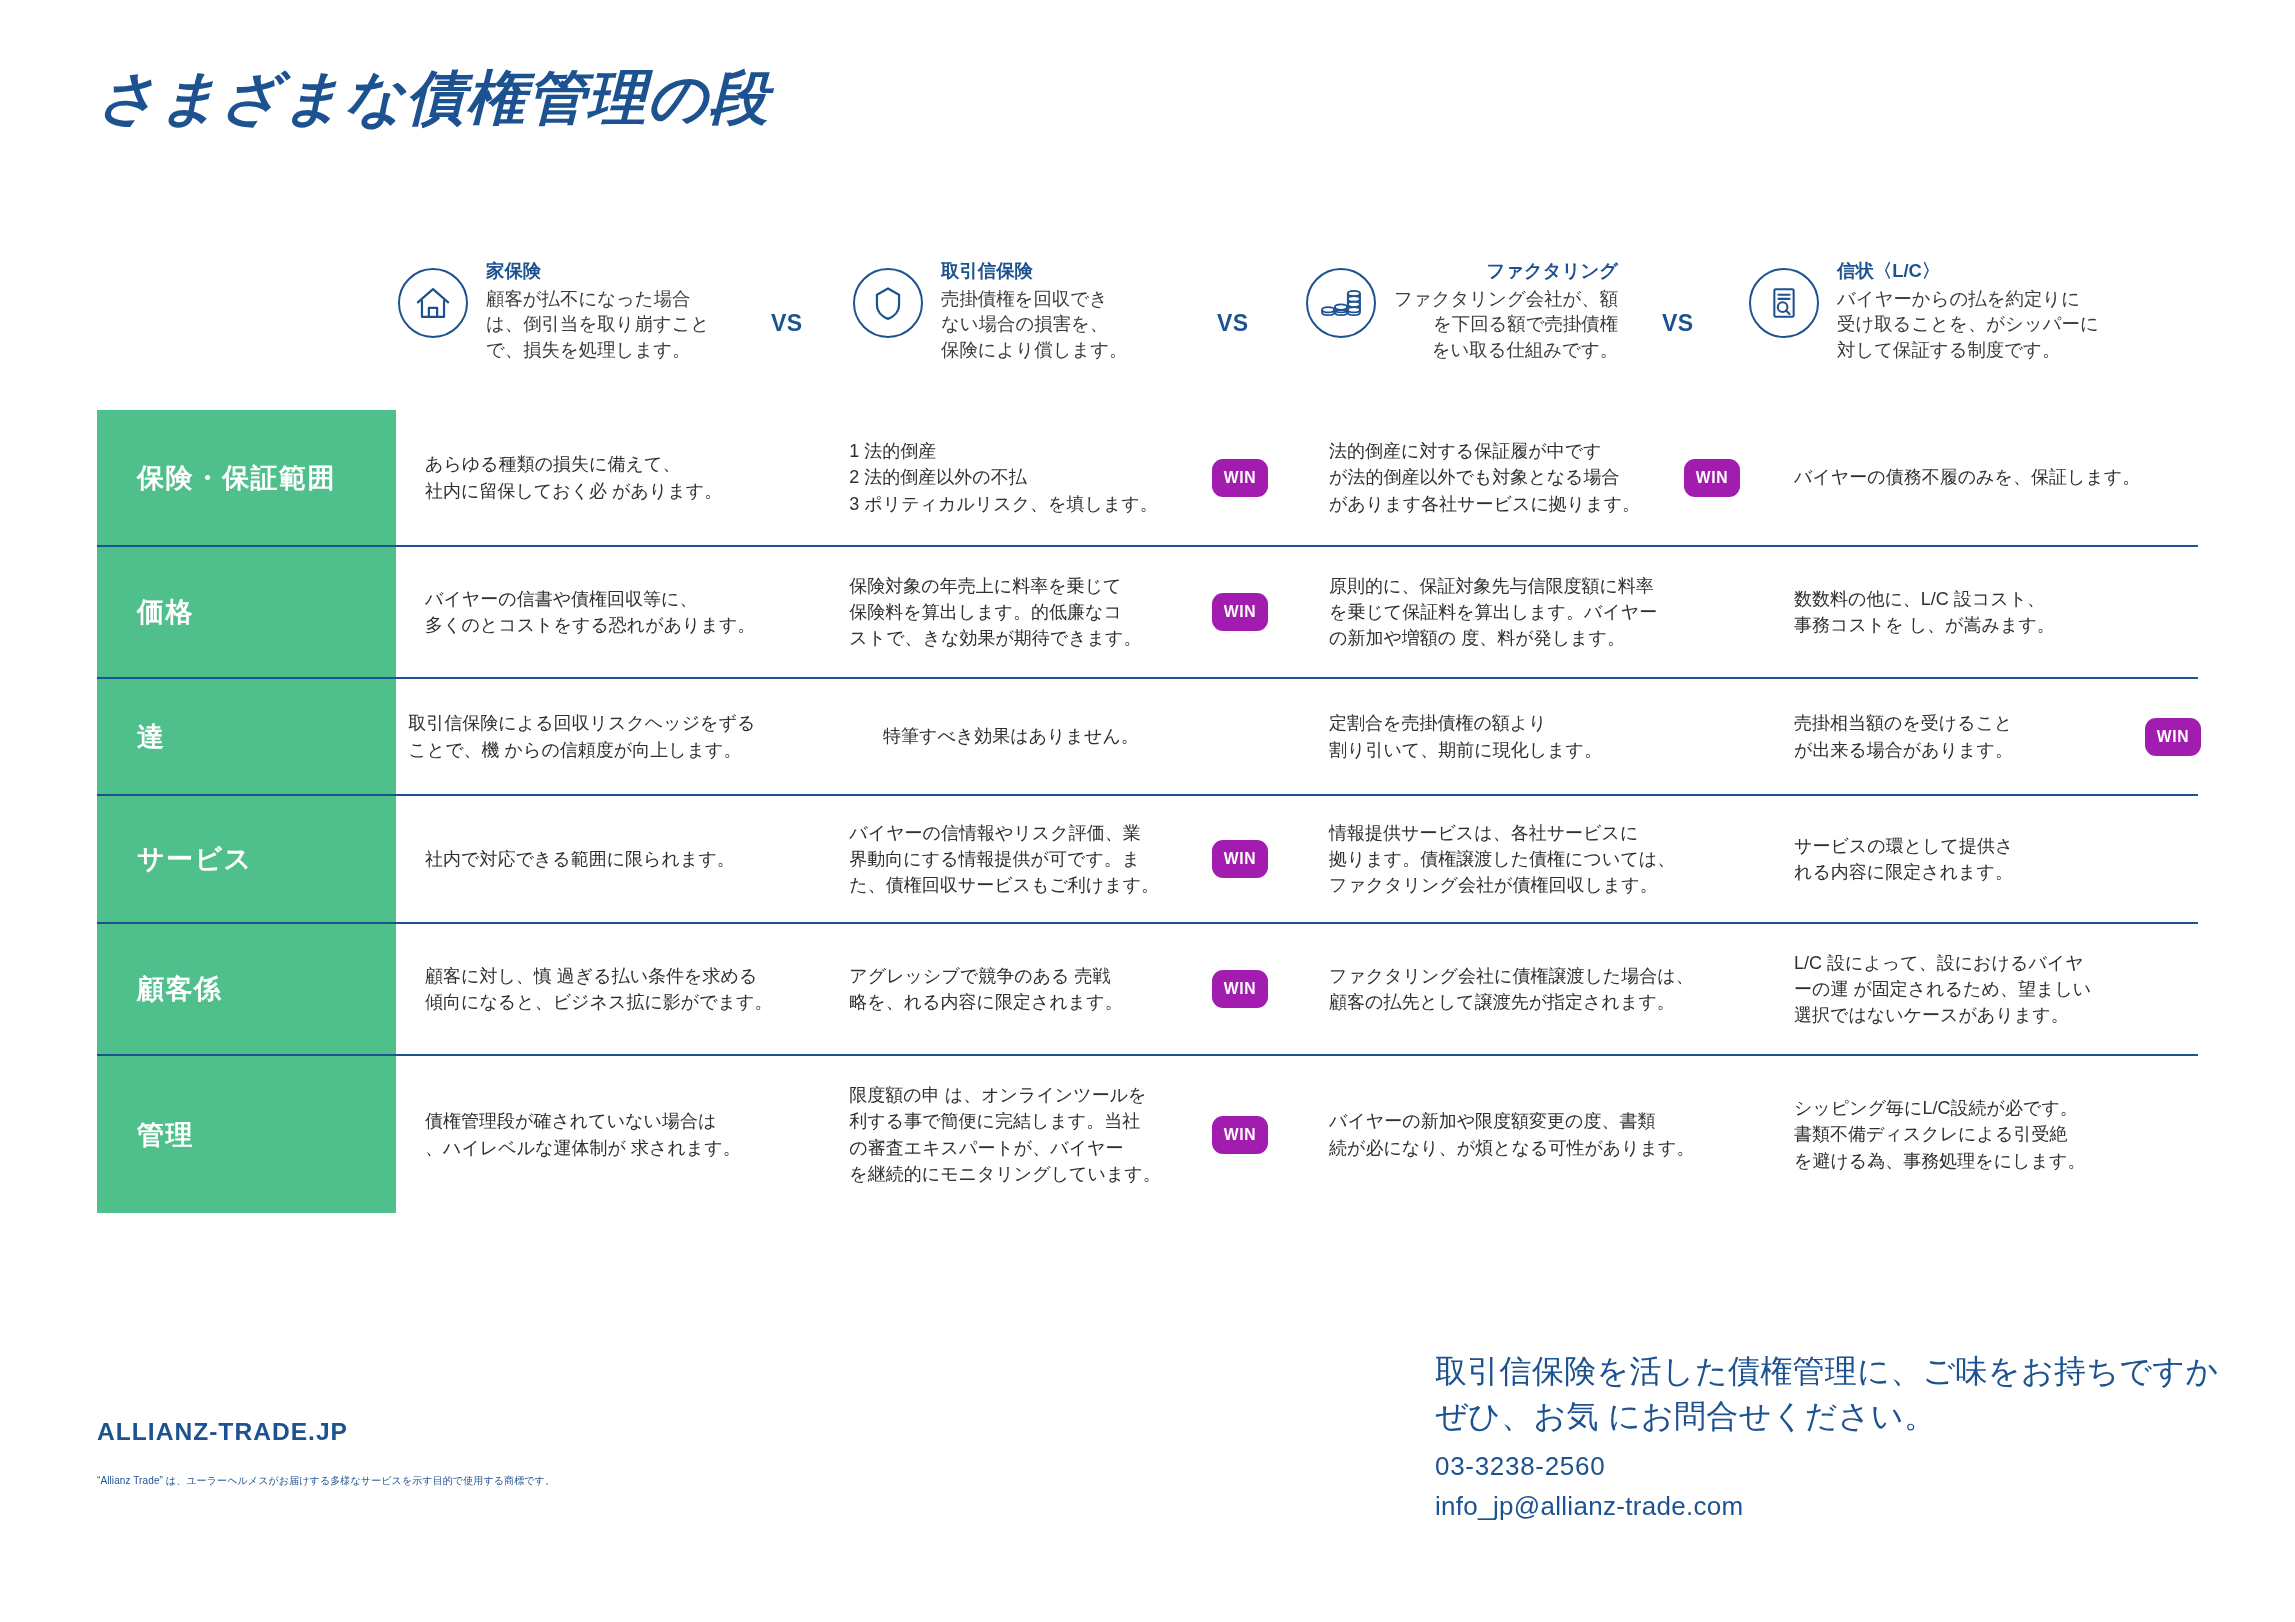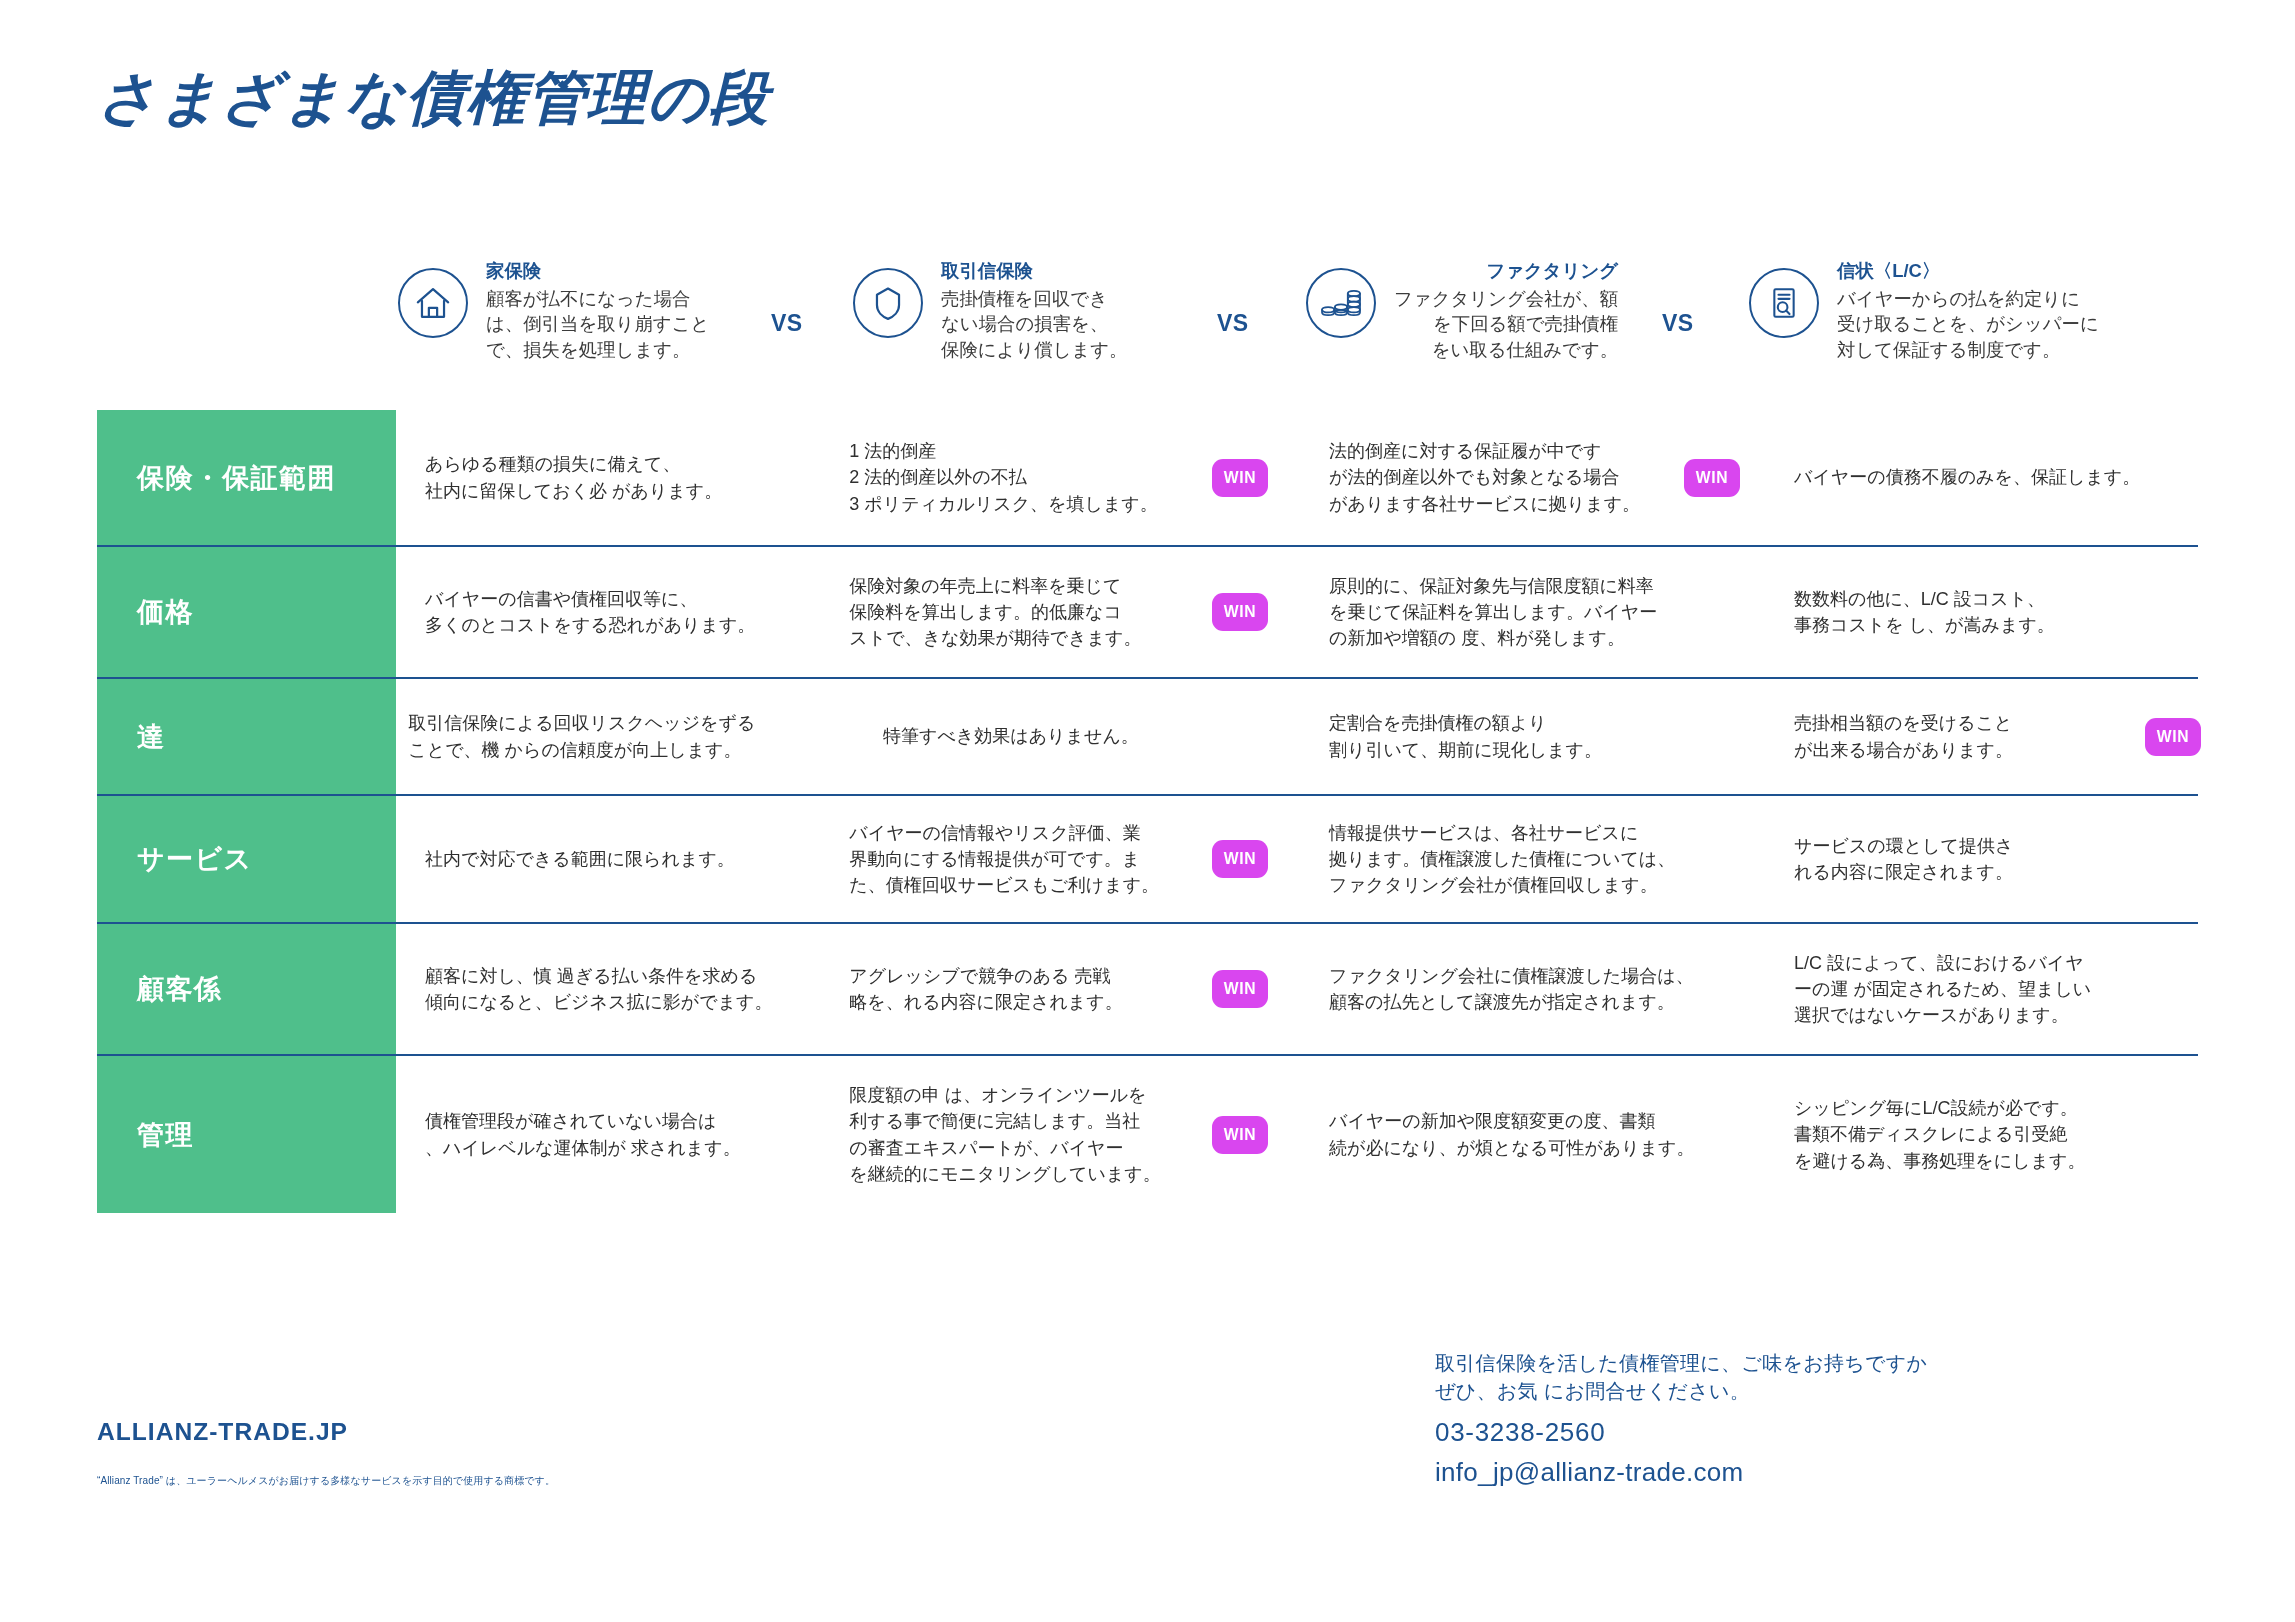--- a/index.html
+++ b/index.html
@@ -55,37 +55,37 @@
     position:relative;box-sizing:border-box;
     display:flex;align-items:center;
     font-size:18px;color:#2f2f2f;line-height:1.46;white-space:pre-line;
   }
   .c1{flex:0 0 441px;padding:0 20.5px 0 29px;}
   .c2{flex:0 0 458px;padding:0 20.5px 0 12.3px;}
   .c3{flex:0 0 465px;padding:0 20.5px 0 34px;}
   .c4{flex:0 0 439px;padding:0 20.5px 0 34px;}
   .win{
     position:absolute;top:50%;transform:translateY(-50%);
-    width:56px;height:38px;border-radius:11px;background:#d946ef;
+    width:56px;height:38px;border-radius:11px;background:#a21caf;
     color:#ffffff;font-size:15.7px;font-weight:bold;letter-spacing:0.7px;
     display:flex;align-items:center;justify-content:center;
   }
   .win.w2{left:816px;}
   .win.w3{left:1288px;}
   .win.w4{left:1749px;}
   
   #footer-left{position:absolute;left:97px;top:1418px;}
   #brand{
     font-size:24.6px;font-weight:bold;color:#1d5290;letter-spacing:1px;
   }
   #trademark{
     margin-top:28px;font-size:10px;color:#1d5290;letter-spacing:0.1px;
   }
   #footer-right{position:absolute;left:1435px;top:1349px;color:#1d5290;}
-  .fr-line{font-size:20px;line-height:1.42;letter-spacing:0.3px;white-space:pre-line;}
+  .fr-line{font-size:32px;line-height:1.42;letter-spacing:0.3px;white-space:pre-line;}
   #phone{font-size:26px;margin-top:11px;letter-spacing:0.7px;}
   #email{font-size:26px;margin-top:9.6px;letter-spacing:0.3px;}
 </style>
 </head>
 <body>
 
 <div id="page-title">さまざまな債権管理の段</div>
 
 <div id="header-row">
 

